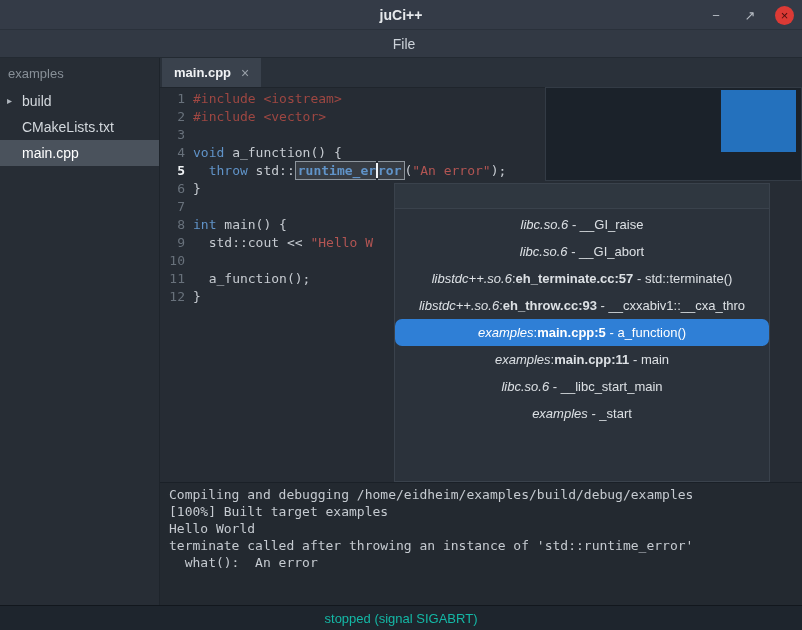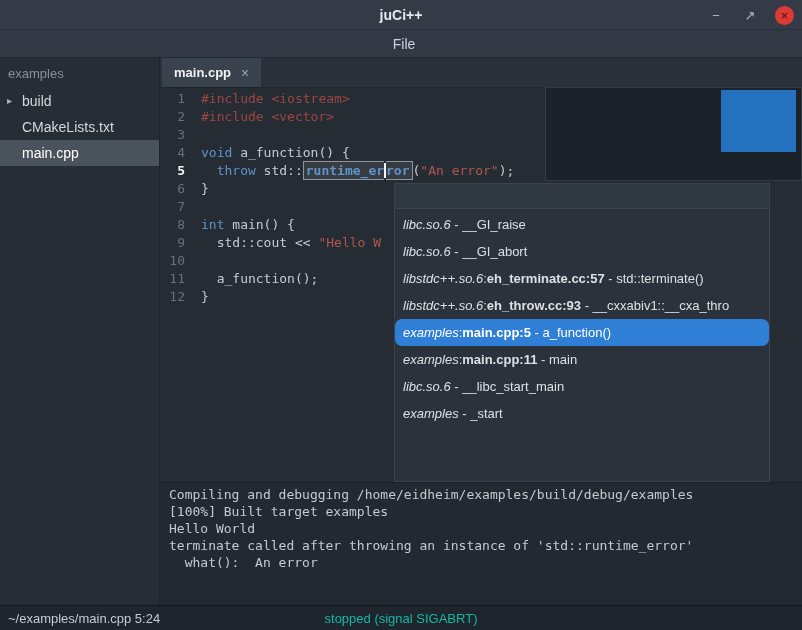--- a/index.html
+++ b/index.html
@@ -29,37 +29,37 @@
   .tabbar { position:absolute; left:160px; top:58px; width:642px; height:30px; background:#2a313a; border-bottom:1px solid #1f252c; display:flex; align-items:stretch; padding-left:2px; }
   .tab { display:flex; align-items:center; gap:10px; padding:0 12px; background:#3a424d; }
   .tab-label { color:#f0f2f4; font-weight:bold; font-size:13px; }
   .tab-close { color:#9aa1a9; font-size:14px; }
 
   
   .editor { position:absolute; left:160px; top:88px; width:642px; height:394px; background:#262c34; overflow:hidden; }
   .gutter { position:absolute; left:0; top:2px; width:25px; text-align:right; font-family:"DejaVu Sans Mono",monospace; font-size:13px; }
   .ln { height:18px; line-height:18px; color:#68717b; }
   .ln.cur { color:#f0f3f5; font-weight:bold; }
-  .code { position:absolute; left:33px; top:2px; font-family:"DejaVu Sans Mono",monospace; font-size:13px; color:#c6cbd1; white-space:pre;margin-left:8px; }
+  .code { position:absolute; left:33px; top:2px; font-family:"DejaVu Sans Mono",monospace; font-size:13px; color:#c6cbd1; white-space:pre; }
   .code-line { height:18px; line-height:18px; }
   .pp  { color:var(--preprocessor,#9e4742); }
   .kw  { color:var(--keyword,#6093c8); }
   .str { color:var(--string,#b25553); }
   .pl  { color:#c6cbd1; }
   .wordl, .wordr { color:var(--keyword,#6093c8); font-weight:bold; background:rgba(255,255,255,0.08); }
   .wordl { border:1px solid #8d959d; border-right:none; padding:1px 0 1px 2px; }
   .wordr { border:1px solid #8d959d; border-left:none; padding:1px 2px 1px 0; }
   .caret { display:inline-block; width:2px; height:15px; background:#f2f4f6; vertical-align:text-bottom; }
 
   
   .tooltip-panel { position:absolute; left:545px; top:87px; width:257px; height:94px; background:#1b222a; border:1px solid #333b45; z-index:5; }
   .blue-block { position:absolute; right:5px; top:2px; width:75px; height:62px; background:var(--blue-block,#2471bd); }
 
   
-  .stack-popup { position:absolute; left:394px; top:183px; width:376px; height:299px; background:#2b323b; border:1px solid #3a424c; z-index:6; overflow:hidden; }
+  .stack-popup { position:absolute; left:394px; top:183px; width:376px; height:299px; background:#2b323b; border:1px solid #3a424c; z-index:6; overflow:hidden;text-align:center; }
   .popup-header { height:25px; background:#2f3740; border-bottom:1px solid #3a424c; }
   .frame-list { padding-top:2px; }
   .frame-item { height:27px; line-height:27px; padding:0 8px; white-space:pre; overflow:hidden; font-size:13px; color:#dce0e4; }
   .frame-item .mod { font-style:italic; }
   .frame-item .loc { font-weight:bold; }
   .frame-item.selected { background:var(--accent,#2f7fd6); color:#ffffff;border-radius:7px; }
 
   
   .terminal { position:absolute; left:160px; top:482px; width:642px; height:123px; background:#232930; border-top:1px solid #1a2027; padding:3px 1px; font-family:"DejaVu Sans Mono",monospace; font-size:13px; color:#c5cad0; overflow:hidden; }
   .tline { white-space:pre; line-height:17px;margin-left:8px; }
@@ -146,17 +146,16 @@
 
   <div class="terminal">
       <div class="tline">Compiling and debugging /home/eidheim/examples/build/debug/examples</div>
       <div class="tline">[100%] Built target examples</div>
       <div class="tline">Hello World</div>
       <div class="tline">terminate called after throwing an instance of 'std::runtime_error'</div>
       <div class="tline">  what():  An error</div>
     </div>
 
   <div class="statusbar">
-    <span class="status-left">~/examples/main.cpp 5:24</span>
     <span class="status-center">stopped (signal SIGABRT)</span>
   </div>
 
 </div>
 
 </body></html>

